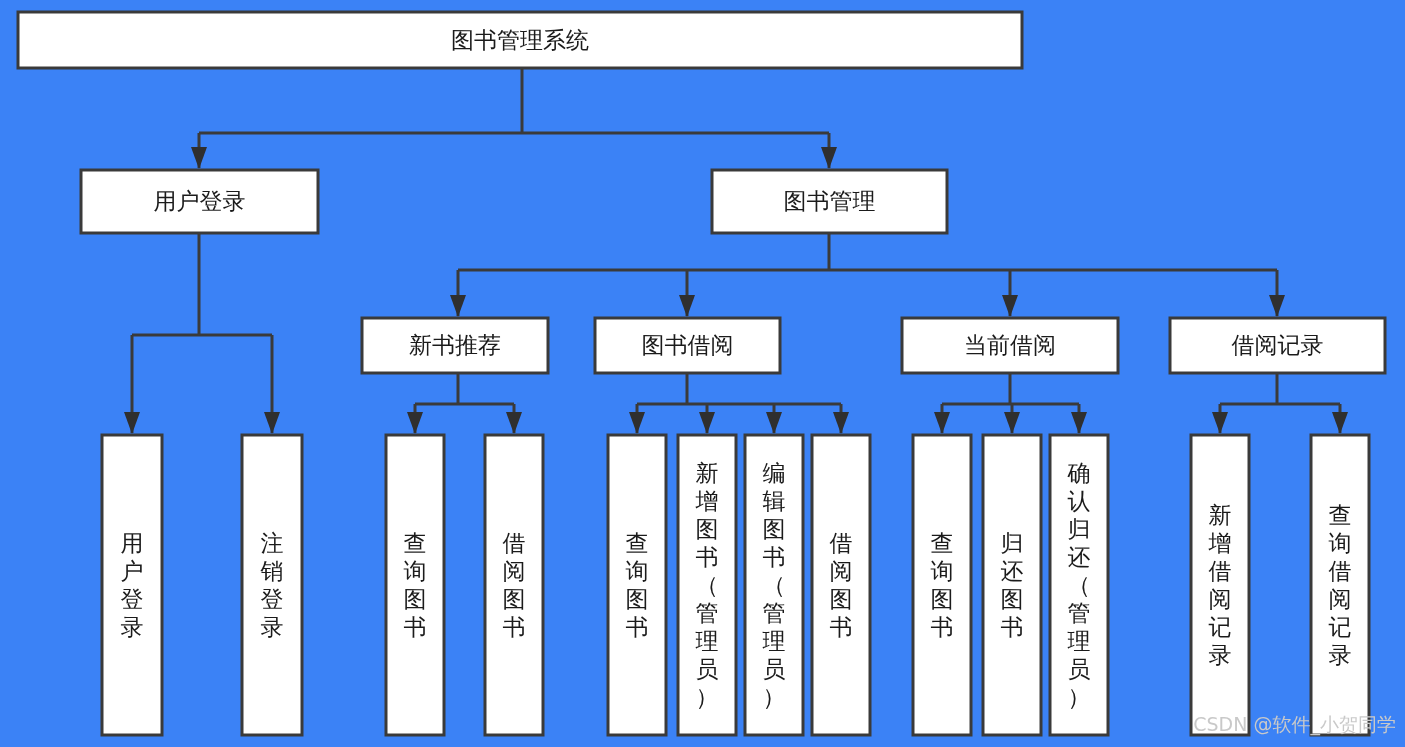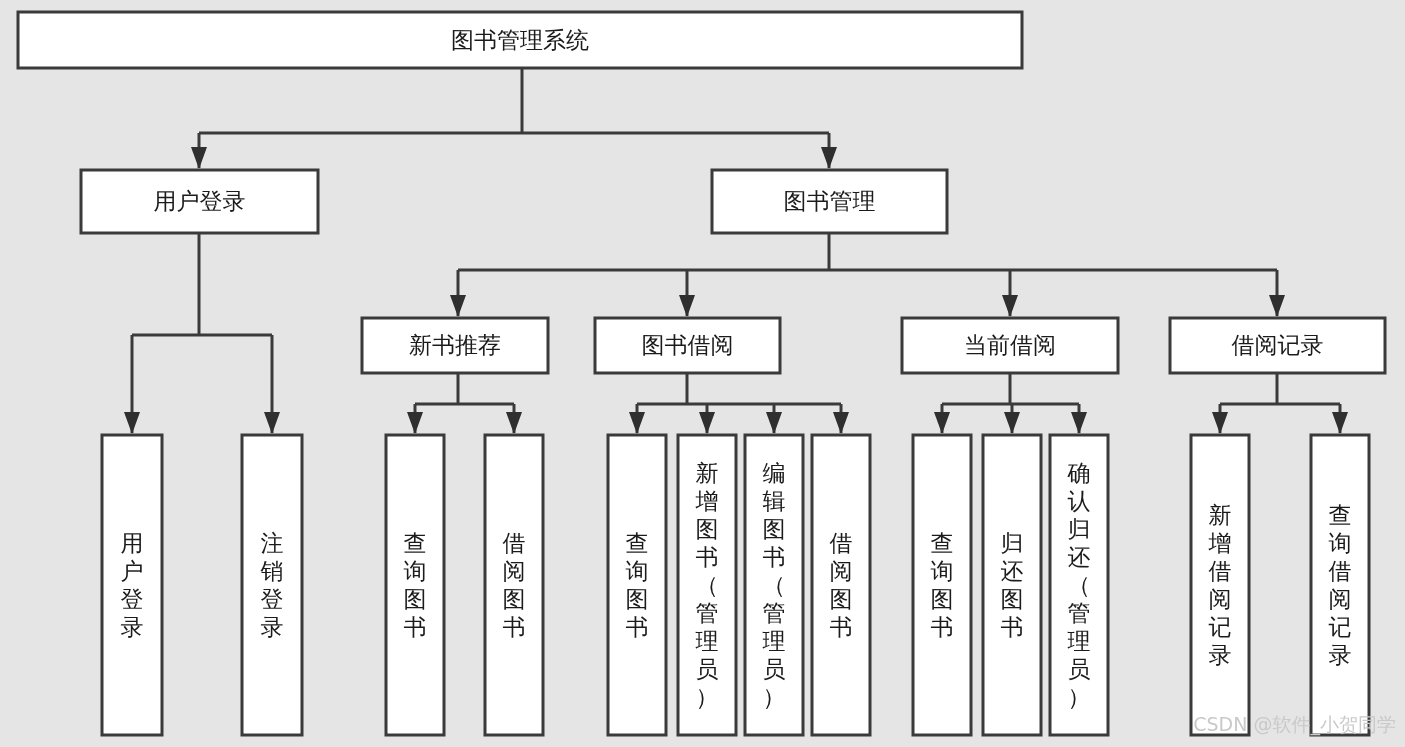--- a/index.html
+++ b/index.html
@@ -11,21 +11,21 @@
   body {
     width: 1405px;
     height: 747px;
     overflow: hidden;
     font-family: "DejaVu Sans", "Liberation Sans", sans-serif;
   }
   #diagram-root {
     position: relative;
     width: 1405px;
     height: 747px;
-    background: #e5e5e5;
+    background: #3b82f6;
   }
   svg.tree-canvas {
     position: absolute;
     left: 0;
     top: 0;
     width: 1405px;
     height: 747px;
   }
   .node-box {
     fill: #ffffff;

